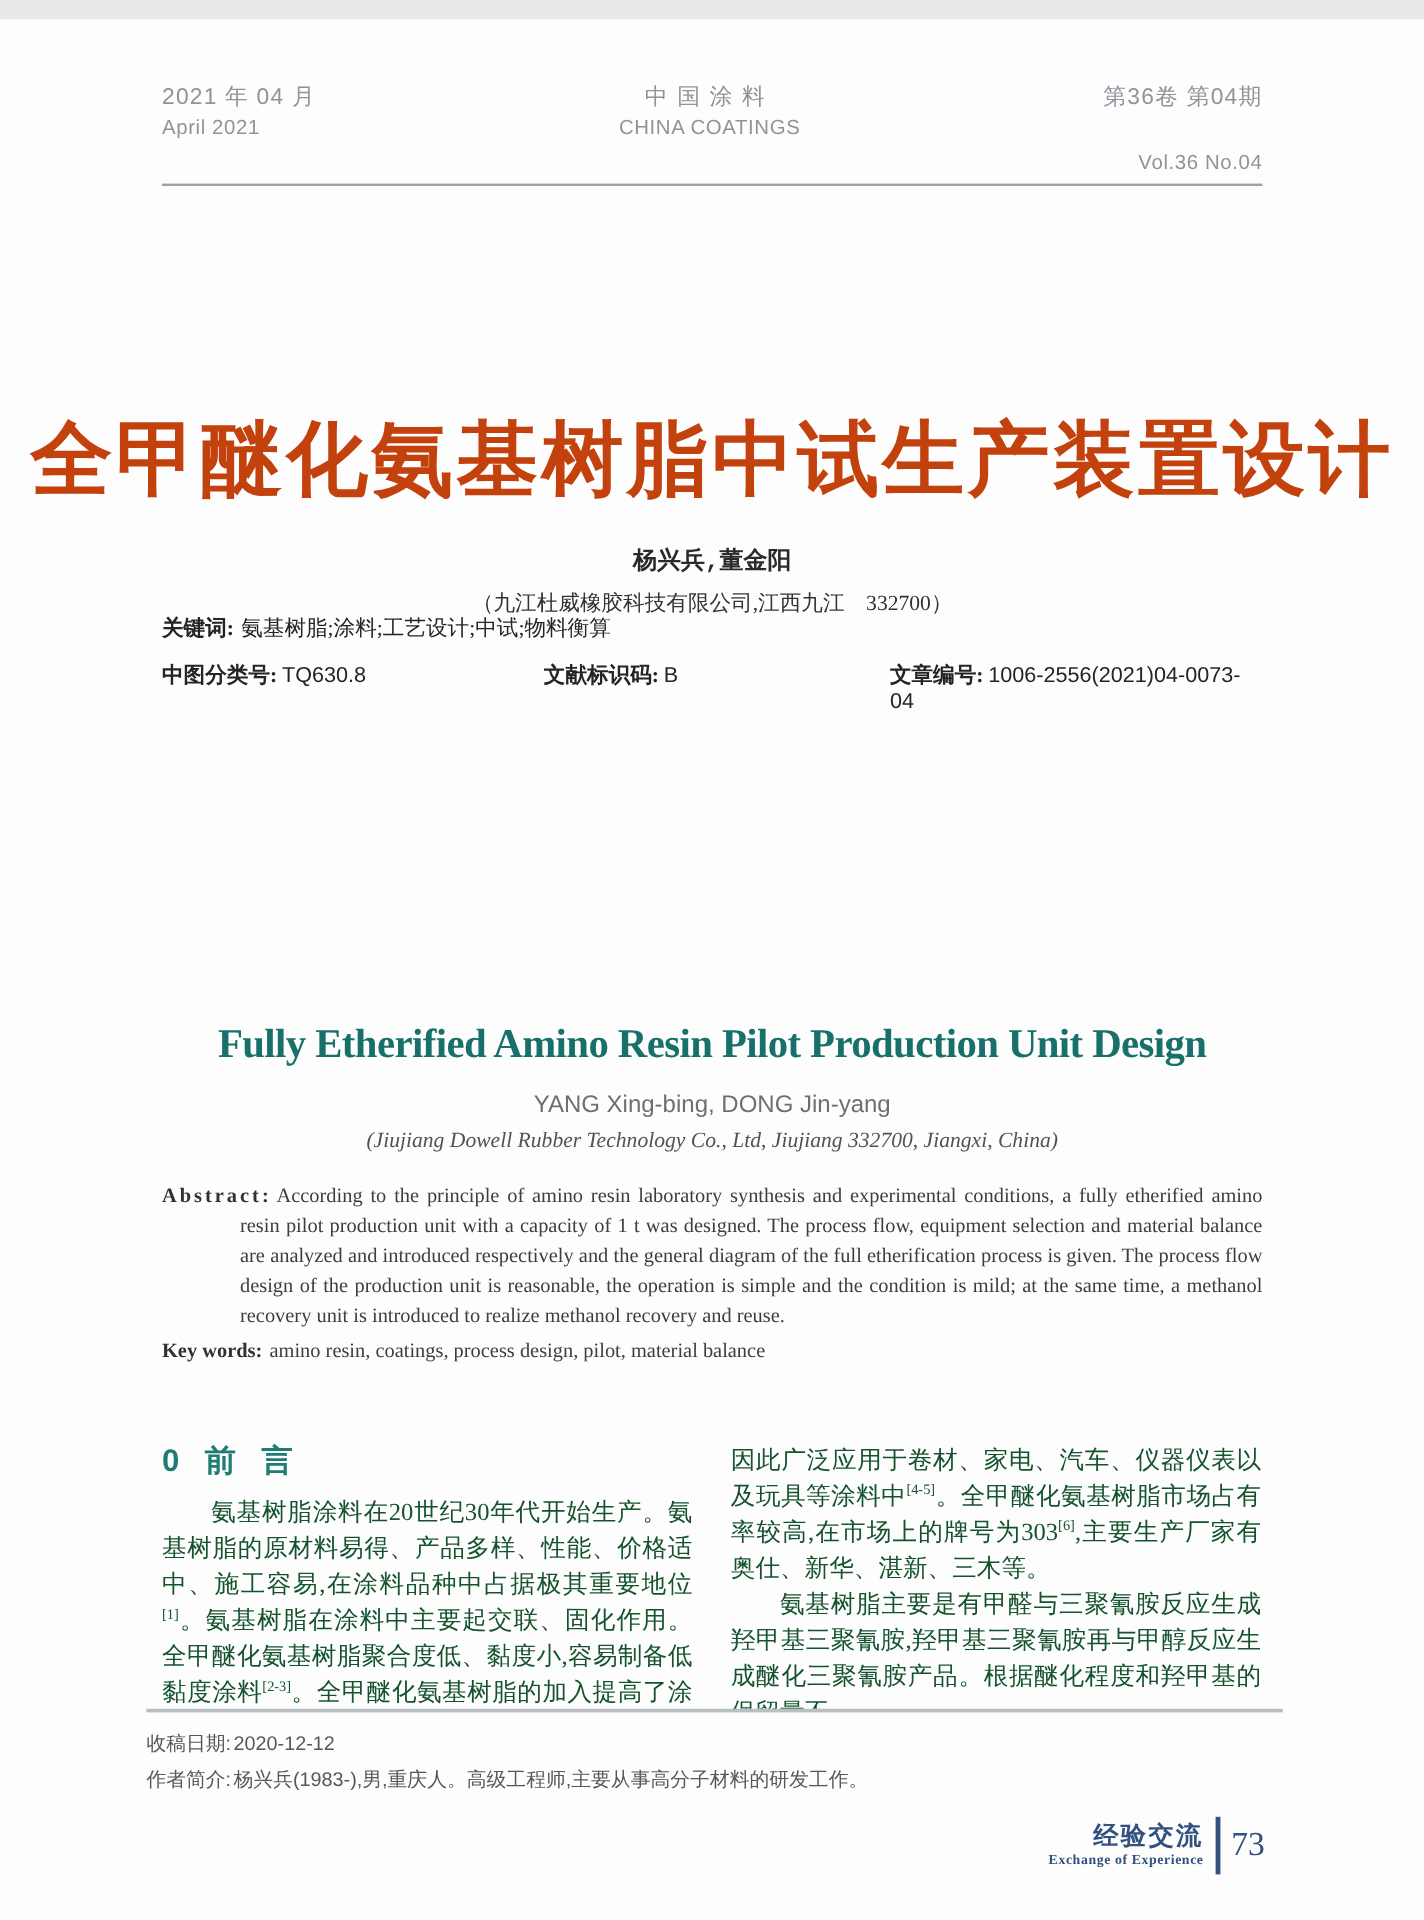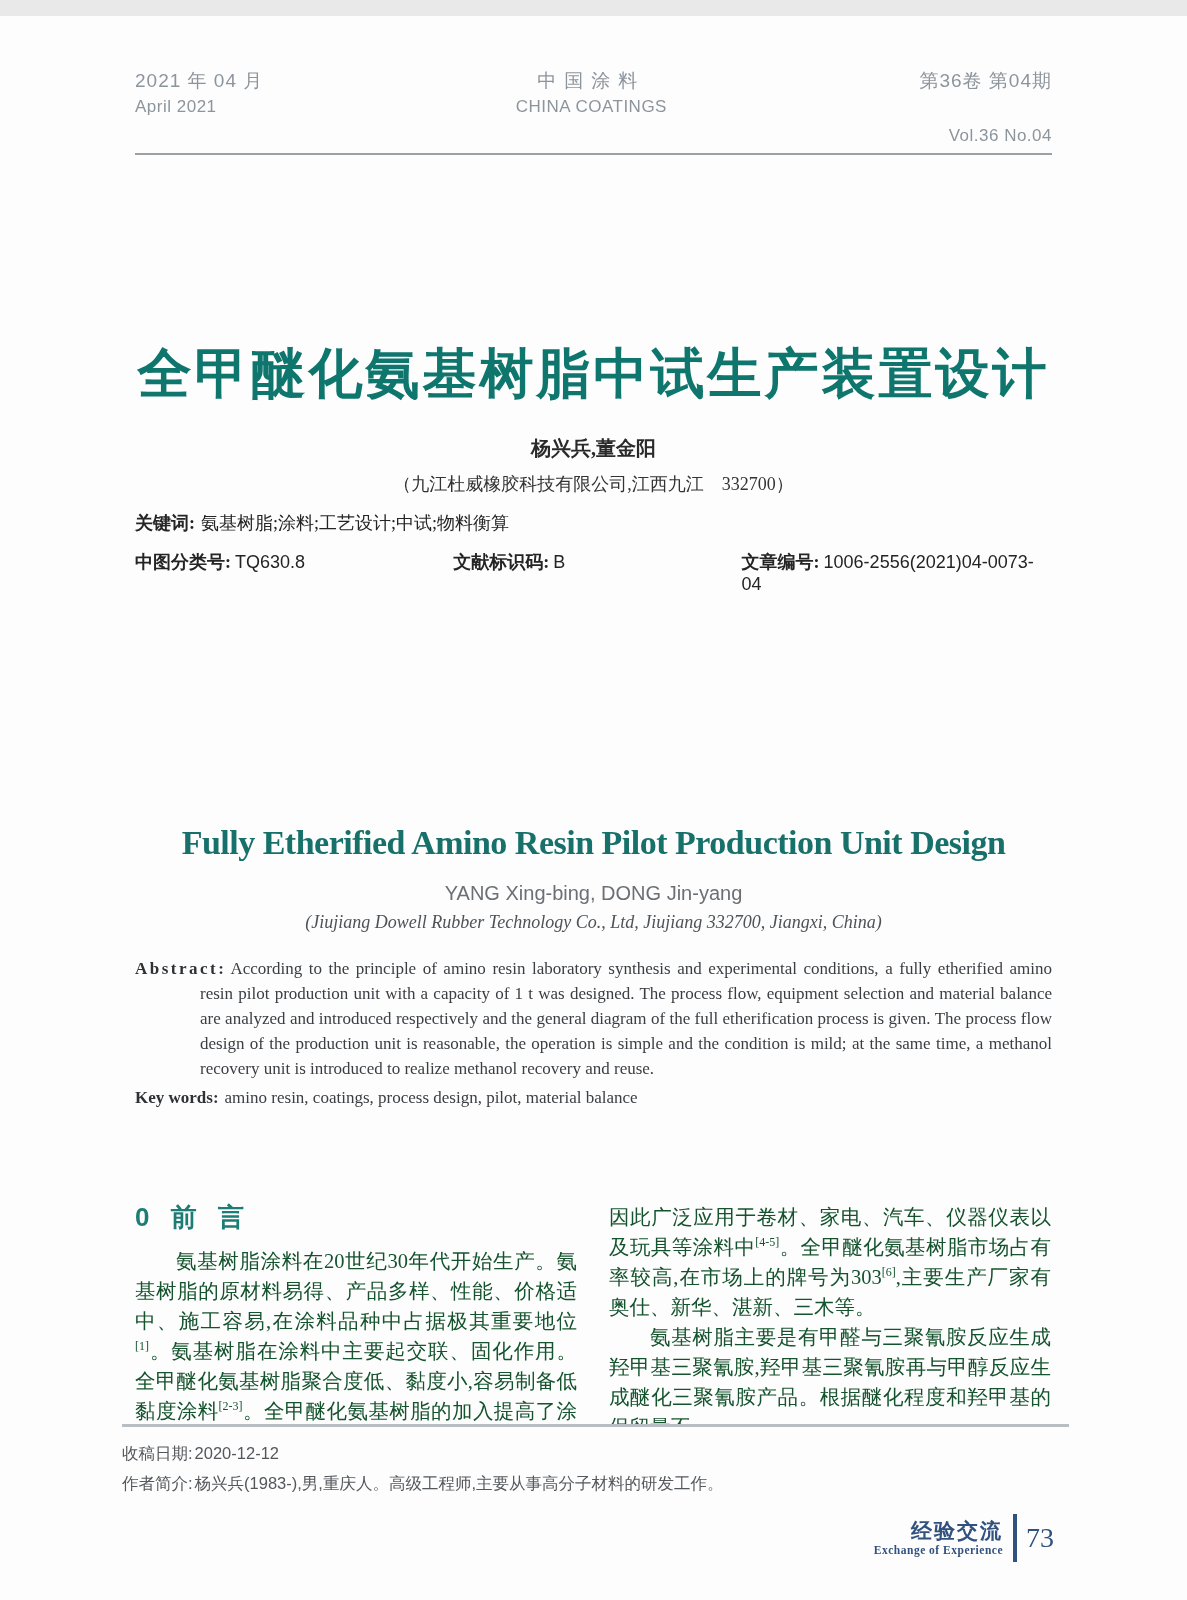--- a/index.html
+++ b/index.html
@@ -22,42 +22,42 @@
   .jheader .c-mid  { text-align:center; }
   .jheader .c-right{ text-align:right;gap:32px; }
   .jh-cn { font-size:19px; letter-spacing:1px; }
   .jh-cn.spread { letter-spacing:8px; }
   .jh-en { font-size:17px; letter-spacing:0.5px; }
 
   
   .title-block { position:absolute; top:322px; left:0; right:0; text-align:center; }
   .cn-title {
     font-family:Liberation Serif, serif;
-    font-size:54px; font-weight:bold; color:#0f766e; letter-spacing:3px;
+    font-size:68px; font-weight:bold; color:#c2410c; letter-spacing:3px;
   }
-  .cn-authors { margin-top:24px; font-size:20px; font-weight:600; color:#2a2a2a; }
+  .cn-authors { margin-top:24px; font-size:20px; font-weight:600; color:#2a2a2a;font-family:Liberation Mono, monospace; }
   .cn-affil   { margin-top:10px; font-size:18px; color:#333; }
 
   
   .cn-meta { position:absolute; top:482px; left:135px; width:917px; }
   .cn-abstract {
     font-size:18px; line-height:30px; text-align:justify;
     padding-left:28px; text-indent:-28px; color:#1f1f1f;
   }
   .lbl-cjk { font-weight:bold; }
   .cn-keywords { margin-top:13px; font-size:18px; }
   .cn-keywords .lbl-cjk { margin-right:6px; }
   .clc-row { margin-top:15px; display:flex; font-size:18px; }
   .clc-row .it1 { width:320px; }
   .clc-row .it2 { width:290px; }
   .clc-row .val { font-family:"Liberation Sans", sans-serif; margin-left:4px; }
   .doi-line { margin-top:12px; font-size:17.5px; color:#1f1f1f; letter-spacing:0.2px; }
 
   
-  .en-block { position:absolute; top:808px; left:135px; width:917px; }
+  .en-block { position:absolute; top:836px; left:135px; width:917px; }
   .en-title {
     text-align:center; font-size:34px; font-weight:bold; color:#17716a;
     letter-spacing:-0.5px; font-family:"Liberation Serif", serif;
   }
   .en-authors {
     text-align:center; margin-top:20px; font-size:20px; color:#6b7075;
     font-family:"Liberation Sans", sans-serif;
   }
   .en-affil { text-align:center; margin-top:7px; font-size:18px; font-style:italic; color:#4e5357; }
   .en-abstract {

